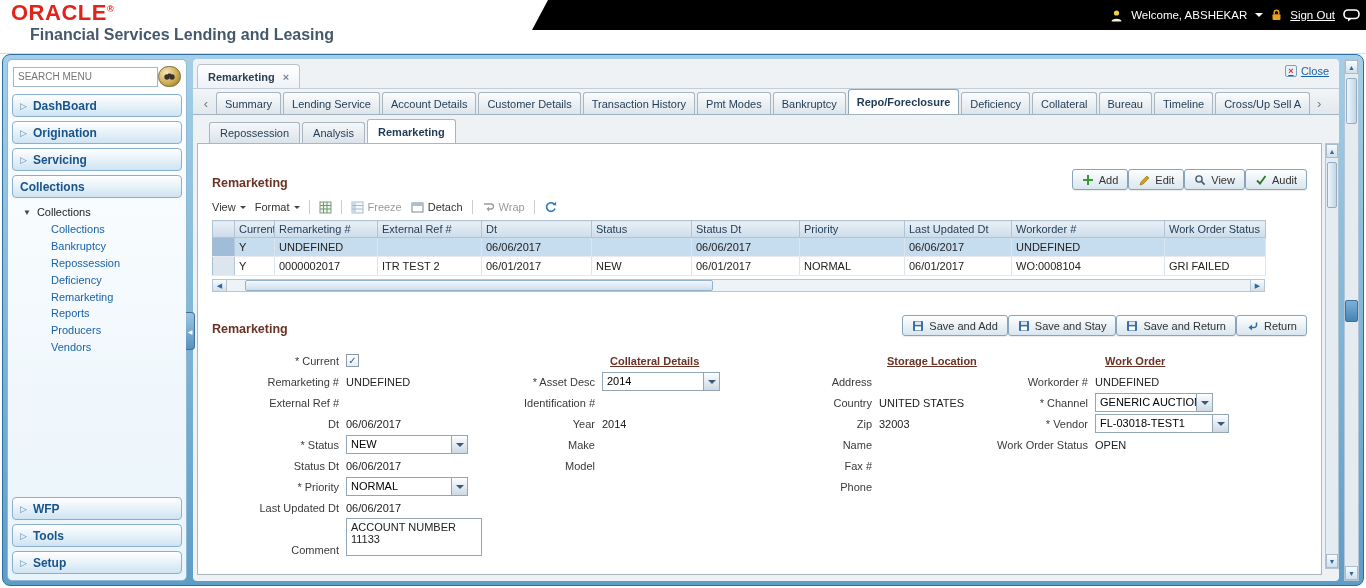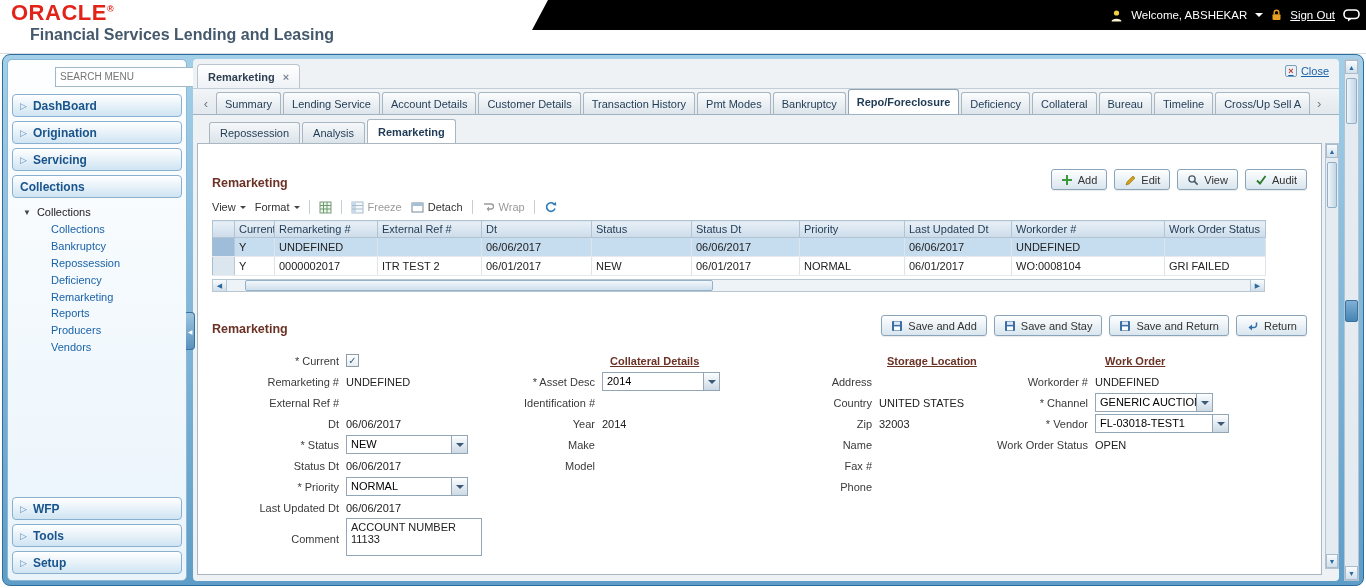--- a/index.html
+++ b/index.html
@@ -18,21 +18,21 @@
   .topnav .chev { width:0; height:0; border:4px solid transparent; border-top-color:#fff; margin-top:4px; }
   .signout { text-decoration:underline; }
 
   
   .app { position:absolute; top:54px; left:2px; right:2px; bottom:2px; border:1px solid #2e6e9e; border-radius:8px;
          background:linear-gradient(180deg,#a3cfe8,#5e9dc7); padding:4px; display:flex; }
 
   
   .sidebar { position:relative; width:180px; background:linear-gradient(180deg,#fdfeff,#e9f4fb);
              border:1px solid #8fb8d4; border-radius:5px; display:flex; flex-direction:column; padding:4px 3px; }
-  .search-row { display:flex; align-items:center; padding:2px 2px 5px;margin-left:42px; }
+  .search-row { display:flex; align-items:center; padding:2px 2px 5px; }
   .search-input { flex:1; height:20px; border:1px solid #a0b8c8; background:#fff; font-size:10px; color:#777; padding:0 4px; font-family:inherit; }
   .search-btn { width:23px; height:21px; border-radius:11px; border:1px solid #7a6a30; flex:0 0 auto;
                 background:radial-gradient(circle at 35% 30%,#f5e6b8,#caa84e 60%,#8a6a20);
                 display:flex; align-items:center; justify-content:center; }
   .acc { flex:0 0 auto; height:23px; margin:2px 1px; border:1px solid #8ab0cf; border-radius:4px;
          background:linear-gradient(180deg,#ffffff,#cfe4f2); color:#19548c; font-weight:bold; font-size:12px;
          display:flex; align-items:center; padding-left:7px; gap:6px; box-shadow:inset 0 1px 0 #fff; cursor:pointer; }
   .acc .tri { color:#5a8cb8; font-size:9px; font-weight:normal; }
   .tree { padding:6px 2px 4px 12px; }
   .tree-root { display:flex; align-items:center; gap:6px; color:#222; padding-bottom:3px; }
@@ -84,21 +84,21 @@
             background:linear-gradient(180deg,#f8fbfd,#d0dfeb); border:1px solid #a8bcce; cursor:pointer; }
   .sb-track { flex:1; position:relative; }
   .sb-thumb { position:absolute; left:1px; right:1px; top:4px; height:46px; border:1px solid #90aec6; border-radius:2px;
               background:linear-gradient(90deg,#eef5fa,#c2d6e6); }
   .sb-handle { position:absolute; left:0; right:0; top:46%; height:22px; border:1px solid #3a72a0;
                background:linear-gradient(180deg,#7fb0d6,#4584b4); border-radius:2px; }
 
   
   .sec-head { display:flex; align-items:flex-end; justify-content:space-between; margin-top:24px; height:22px; }
   .sec-title { color:#6b3226; font-weight:bold; font-size:12.5px; }
-  .btn-row { display:flex; gap:7px;justify-content:space-between; }
+  .btn-row { display:flex; gap:0;justify-content:space-between; }
   .btn { display:inline-flex; align-items:center; gap:5px; height:21px; padding:0 9px; border:1px solid #8aa4ba;
          border-radius:3px; background:linear-gradient(180deg,#feffff,#d9e5ee); color:#333; font-size:11px;
          box-shadow:0 1px 1px rgba(0,0,0,.08); cursor:pointer; white-space:nowrap; }
 
   
   .toolbar { display:flex; align-items:center; gap:9px; margin-top:8px; height:18px; color:#333; }
   .tb-dd { display:flex; align-items:center; gap:4px; cursor:pointer; }
   .tb-dd::after { content:""; border:3.5px solid transparent; border-top-color:#444; margin-top:4px; }
   .tb-sep { width:1px; height:14px; background:#c8cdd2; }
   .tb-item { display:flex; align-items:center; gap:4px; cursor:pointer; }
@@ -123,21 +123,21 @@
               background:linear-gradient(180deg,#f2f7fb,#cfdfec); cursor:pointer; }
 
   
   .form-area { position:relative; margin-top:14px; height:226px; }
   .fcol { position:absolute; top:0; }
   .col1 { left:6px; }   .col1 .flabel { width:128px; }
   .col2 { left:292px; } .col2 .flabel { width:98px; }
   .col3 { left:571px; } .col3 .flabel { width:96px; }
   .col4 { left:768px; } .col4 .flabel { width:115px; }
   .frow { display:flex; align-items:center; height:21px; }
-  .frow.top { align-items:center; }
+  .frow.top { align-items:flex-end; }
   .flabel { text-align:right; padding-right:7px; color:#3a3a3a; flex:0 0 auto; }
   .fval { color:#222; white-space:nowrap; }
   .col-head { font-weight:bold; color:#6b3226; text-decoration:underline; height:21px; display:flex; align-items:center; }
   .col2 .col-head { margin-left:106px; } .col3 .col-head { margin-left:104px; } .col4 .col-head { margin-left:125px; }
 
   .checkbox { width:13px; height:13px; border:1px solid #8a9aa8; background:linear-gradient(180deg,#fff,#e8edf1);
               display:flex; align-items:center; justify-content:center; cursor:pointer; }
   .checkbox.checked::after { content:"✓"; font-size:10px; color:#2a5a8a; font-weight:bold; }
 
   .combo { display:inline-flex; height:19px; border:1px solid #93a6b5; background:#fff; align-items:stretch; cursor:pointer; }

